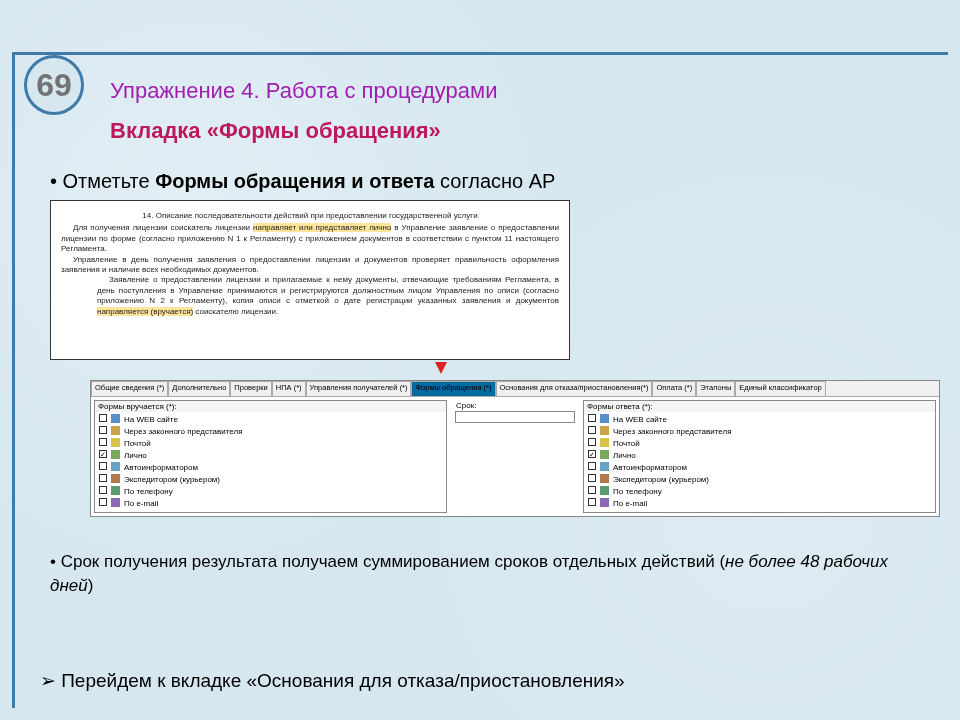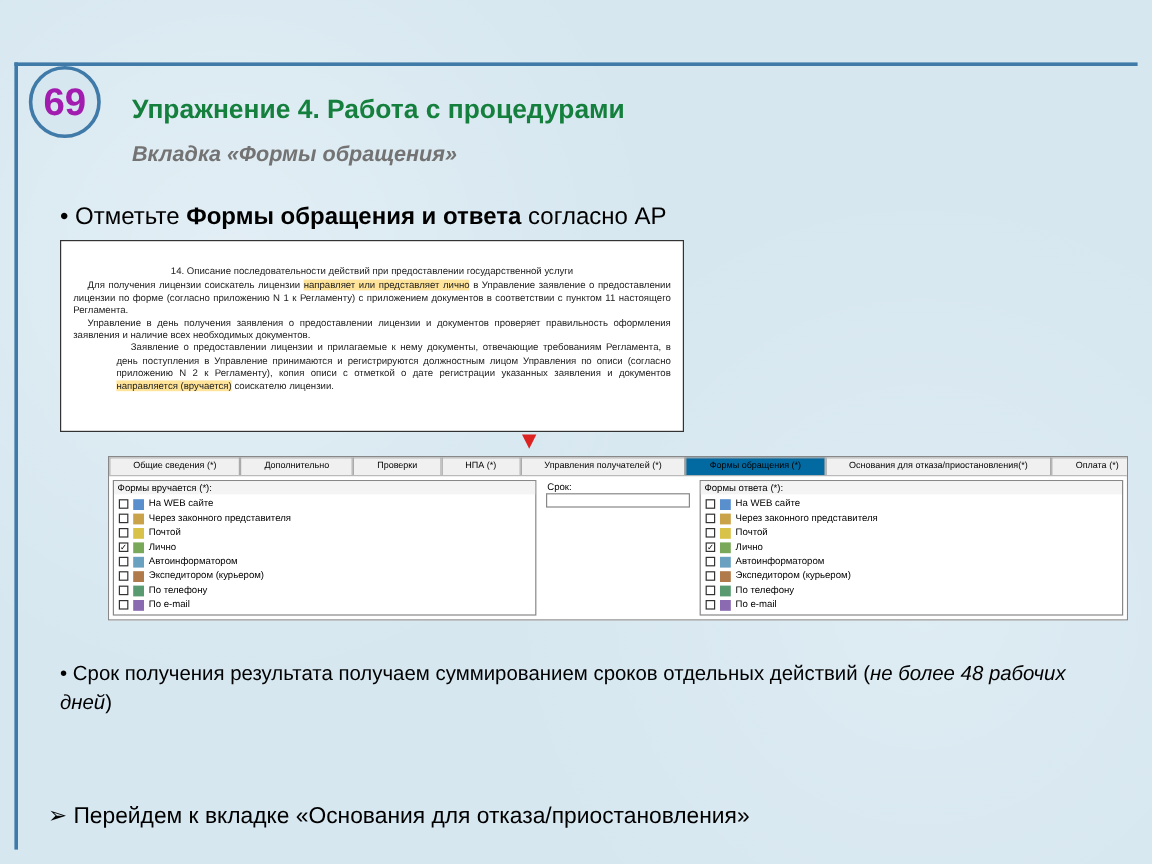--- a/index.html
+++ b/index.html
@@ -26,53 +26,52 @@
   .pagenum-circle {
     position: absolute;
     left: 24px; top: 55px;
     width: 60px; height: 60px;
     border: 3px solid #3f7aa8;
     border-radius: 50%;
     background: #d6e7f0;
     display: flex; align-items: center; justify-content: center;
   }
   .pagenum-circle span {
-    color: #a21caf;
+    color: #737373;
     font-size: 32px;
     font-weight: bold;
   }
   .title {
     position: absolute;
     left: 110px; top: 78px;
-    color: #15803d;
+    color: #a21caf;
     font-size: 22px;
-    font-weight: bold;
+    font-weight: normal;
   }
   .subtitle {
     position: absolute;
     left: 110px; top: 118px;
-    color: #737373;
-    font-size: 18px;
-    font-style: italic;
+    color: #be185d;
+    font-size: 22px;
     font-weight: bold;
   }
   .bullet1 {
     position: absolute;
     left: 50px; top: 170px;
     font-size: 20px;
     color: #000;
   }
   .bullet1 b { font-weight: bold; }
   .doc-box {
     position: absolute;
     left: 50px; top: 200px;
     width: 520px; height: 160px;
     background: #fff;
     border: 1px solid #333;
-    padding: 20px 10px;
+    padding: 10px 10px;
     font-size: 8px;
     line-height: 1.3;
     color: #222;
     overflow: hidden;
   }
   .doc-box .hl { background: #ffe49a; }
   .arrow-down {
     position: absolute;
     left: 435px; top: 362px;
     width: 0; height: 0;
@@ -91,21 +90,21 @@
   .tab-row {
     display: flex;
     background: #f0f0f0;
     border-bottom: 1px solid #aaa;
     height: 16px;
     overflow: hidden;
   }
   .tab {
     border: 1px solid #aaa;
     border-bottom: none;
-    padding: 1px 19px;
+    padding: 1px 3px;
     background: #f0f0f0;
     white-space: nowrap;
     font-size: 7.5px;
   }
   .tab.active { background: #0369a1; }
   .app-body {
     display: flex;
     padding: 3px;
     gap: 8px;
     background: #fff;
@@ -119,21 +118,21 @@
     width: 120px; flex: 0 0 120px;
     border: none;
   }
   .col-header {
     font-size: 8px;
     padding: 1px 3px;
     background: #f4f4f4;
   }
   .col-list { padding: 2px; }
   .row-item {
-    display: flex; align-items: center;
+    display: flex; 
     gap: 4px;
     padding: 0 2px;
     font-size: 8px;
     line-height: 12px;
   }
   .cb {
     width: 8px; height: 8px;
     border: 1px solid #333;
     display: inline-flex;
     align-items: center; justify-content: center;

